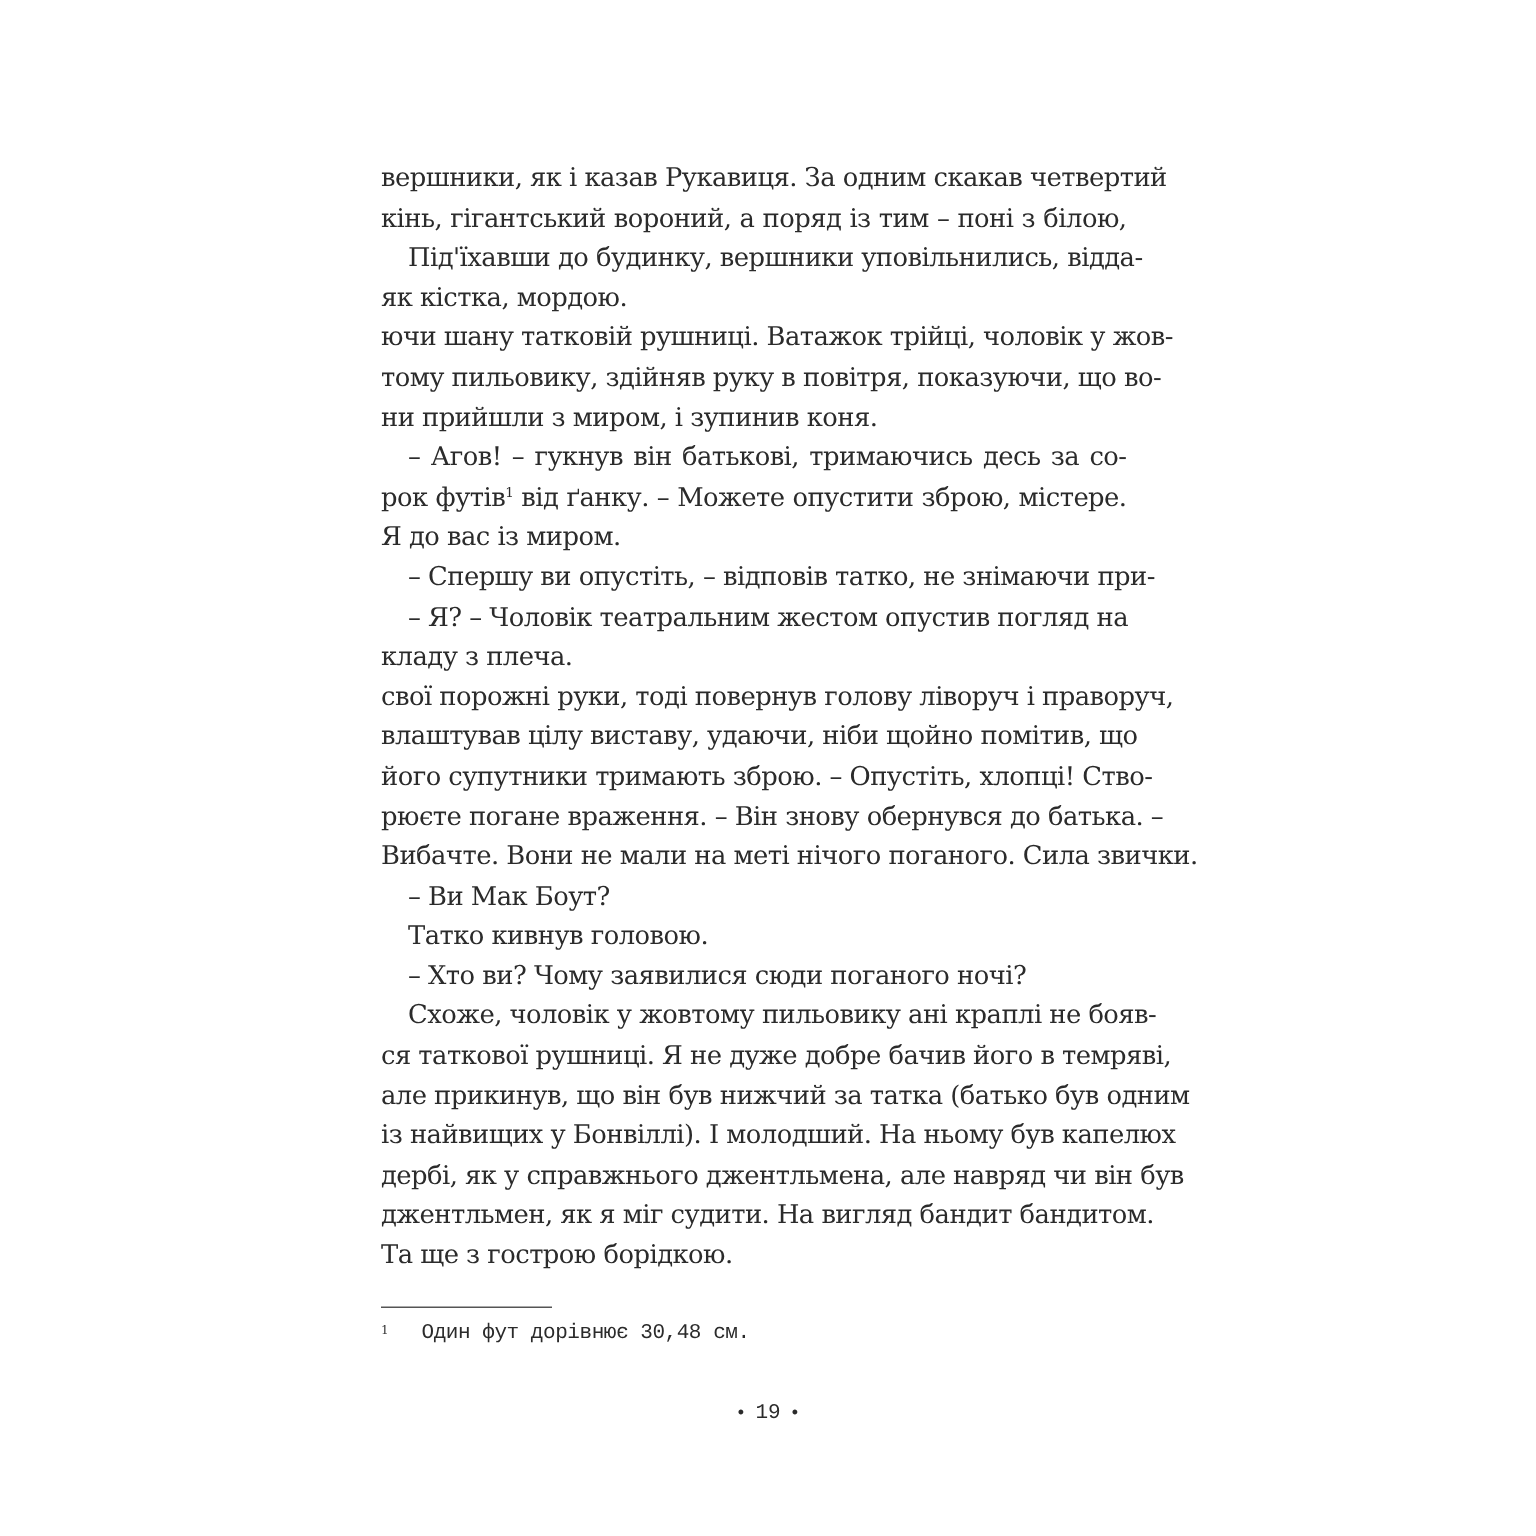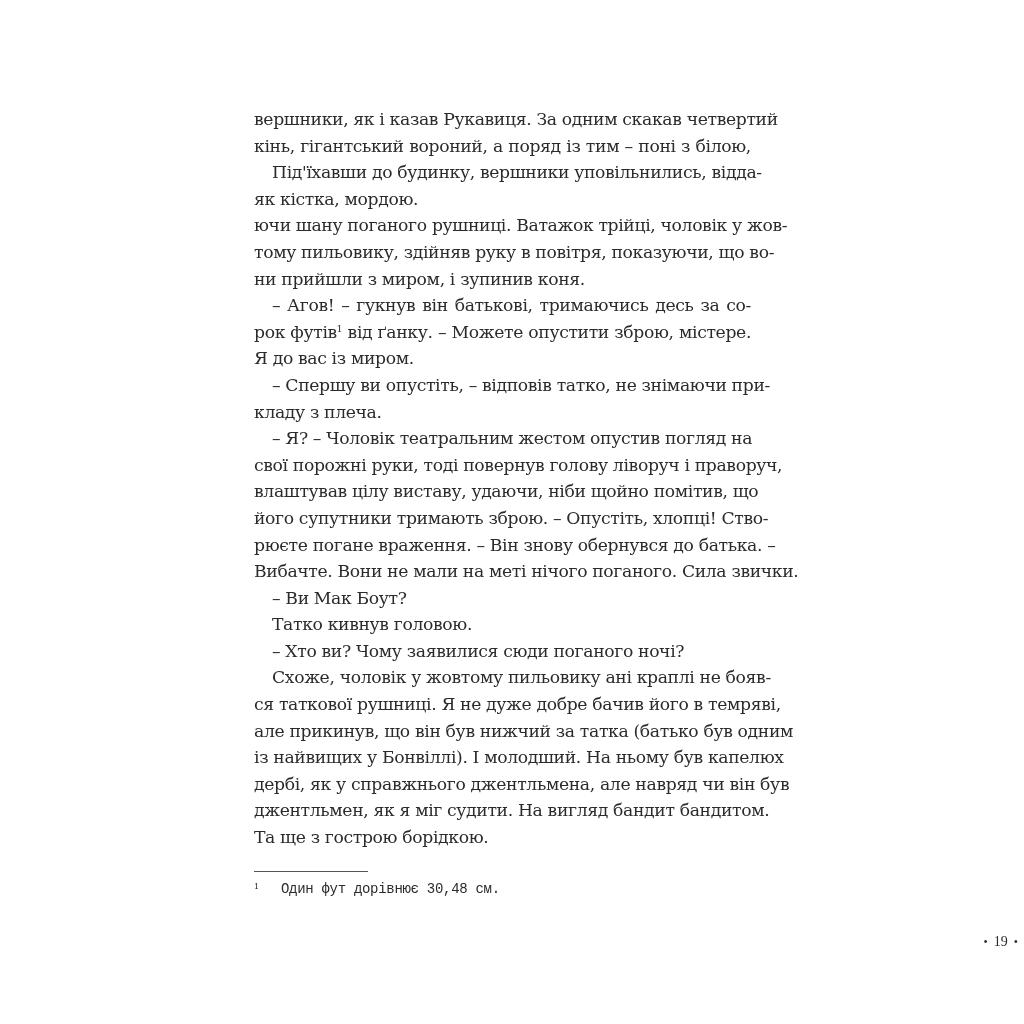--- a/index.html
+++ b/index.html
@@ -22,43 +22,43 @@
     border-top: 1.3px solid #555;
   }
   .footnote {
     position: absolute; left: 254px; top: 879px; width: 497px;
     font-family: "DejaVu Serif", "Liberation Serif", serif;
     font-size: 14px; line-height: 20px; color: #2b2b2b; letter-spacing: -0.3px;
   }
   .footnote .fnmark { position: absolute; left: 0; top: -2px; font-size: 8px; }
   .footnote .fntext { position: absolute; left: 27px; top: 0; white-space: nowrap; font-family: Liberation Mono, monospace; }
   .page-number {
-    position: absolute; left: 0; width: 1024px; top: 934px; text-align: right;
-    font-family: Liberation Serif, serif; font-size: 14px; color: #2b2b2b;
+    position: absolute; left: 0; width: 1024px; top: 934px; text-align: center;
+    font-family: Liberation Mono, monospace; font-size: 14px; color: #2b2b2b;
   }
   .page-number .dot { font-size: 12px; padding: 0 6px; }
 </style>
 </head>
 <body>
 
 <div class="page">
   <div class="body-text">
     <span class="line">вершники, як і казав Рукавиця. За одним скакав четвертий</span>
     <span class="line">кінь, гігантський вороний, а поряд із тим – поні з білою,</span>
     <span class="line indent">Під'їхавши до будинку, вершники уповільнились, відда-</span>
     <span class="line last">як кістка, мордою.</span>
-    <span class="line">ючи шану поганого рушниці. Ватажок трійці, чоловік у жов-</span>
+    <span class="line">ючи шану татковій рушниці. Ватажок трійці, чоловік у жов-</span>
     <span class="line">тому пильовику, здійняв руку в повітря, показуючи, що во-</span>
     <span class="line last">ни прийшли з миром, і зупинив коня.</span>
     <span class="line indent">– Агов! – гукнув він батькові, тримаючись десь за со-</span>
     <span class="line"><span>рок футів</span><sup class="fn">1</sup><span> від ґанку. – Можете опустити зброю, містере.</span></span>
     <span class="line last">Я до вас із миром.</span>
     <span class="line indent">– Спершу ви опустіть, – відповів татко, не знімаючи при-</span>
+    <span class="line indent">– Я? – Чоловік театральним жестом опустив погляд на</span>
     <span class="line last">кладу з плеча.</span>
-    <span class="line indent">– Я? – Чоловік театральним жестом опустив погляд на</span>
     <span class="line">свої порожні руки, тоді повернув голову ліворуч і праворуч,</span>
     <span class="line">влаштував цілу виставу, удаючи, ніби щойно помітив, що</span>
     <span class="line">його супутники тримають зброю. – Опустіть, хлопці! Ство-</span>
     <span class="line">рюєте погане враження. – Він знову обернувся до батька. –</span>
     <span class="line">Вибачте. Вони не мали на меті нічого поганого. Сила звички.</span>
     <span class="line indent last">– Ви Мак Боут?</span>
     <span class="line indent last">Татко кивнув головою.</span>
     <span class="line indent last">– Хто ви? Чому заявилися сюди поганого ночі?</span>
     <span class="line indent">Схоже, чоловік у жовтому пильовику ані краплі не бояв-</span>
     <span class="line">ся таткової рушниці. Я не дуже добре бачив його в темряві,</span>

